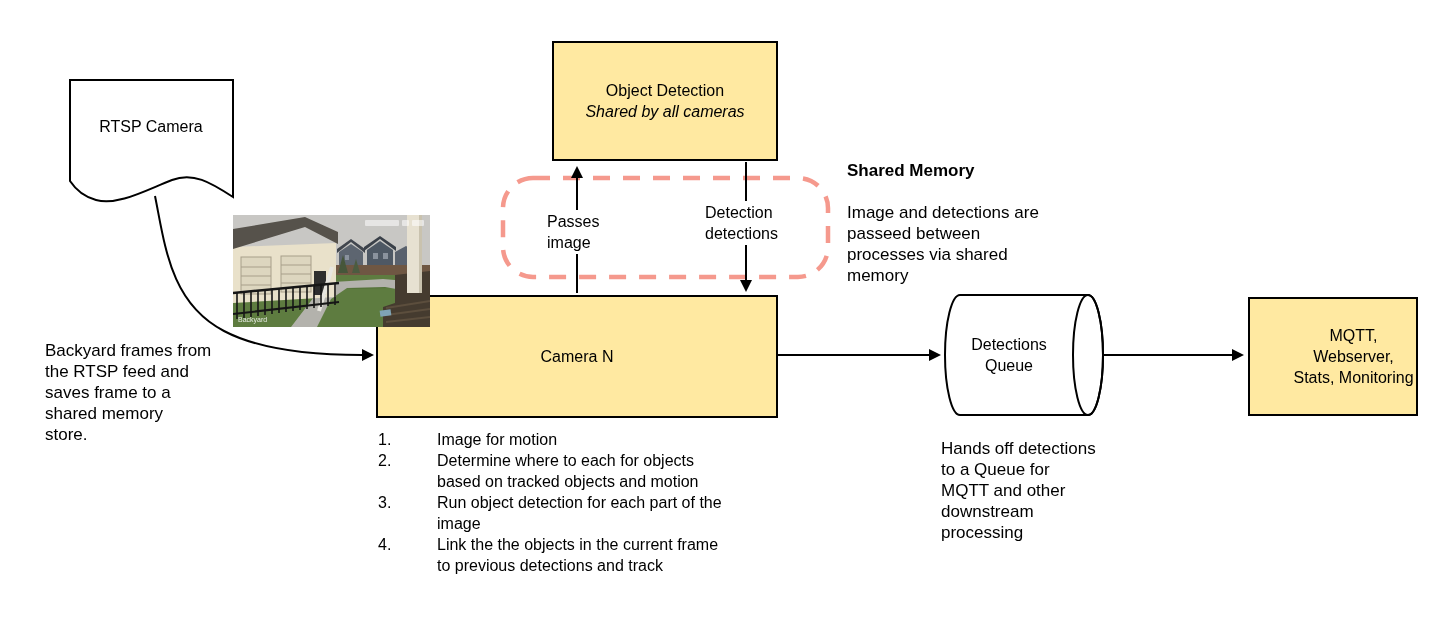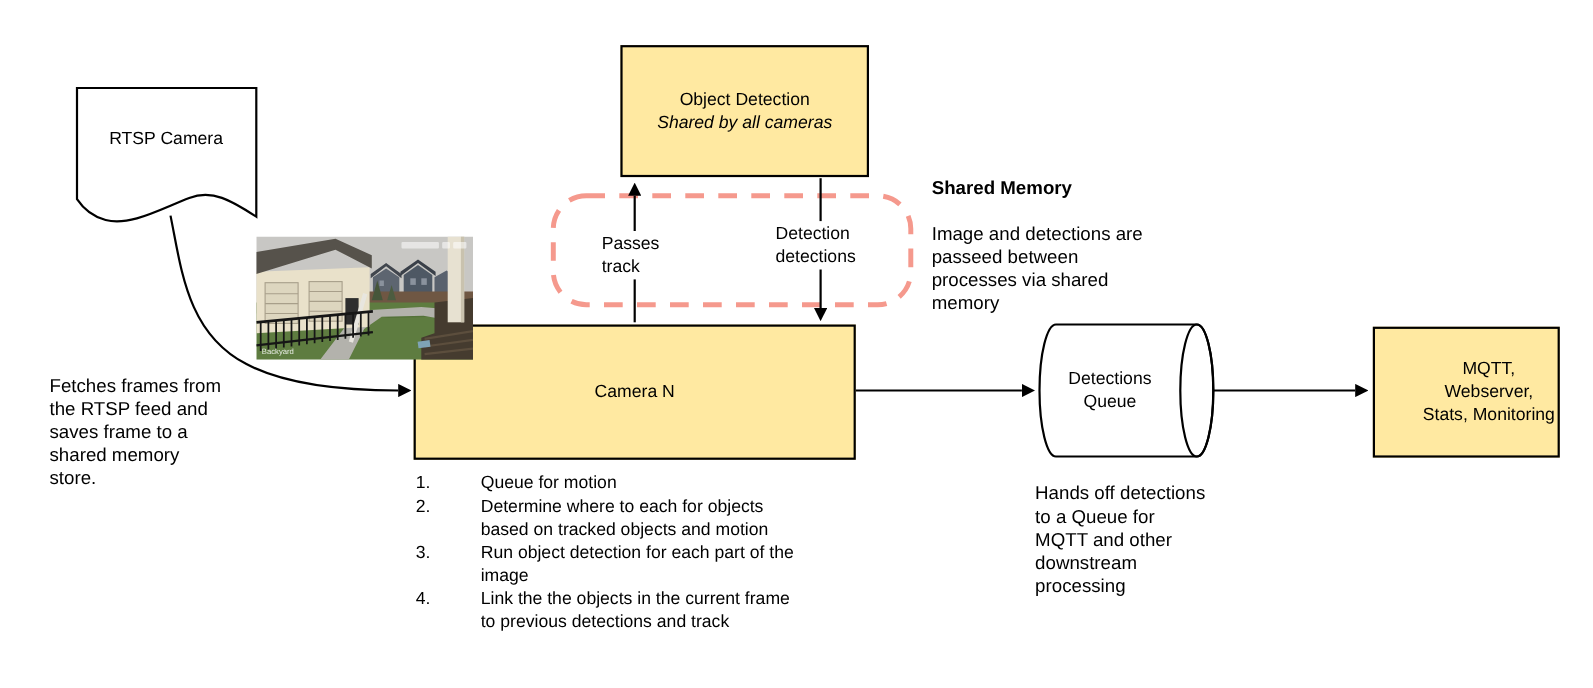--- a/index.html
+++ b/index.html
@@ -86,35 +86,35 @@
     <path d="M778,355 L929,355" fill="none" stroke="#000" stroke-width="2" marker-end="url(#ah)"></path>
 
     <path d="M960,295 L1088,295 A15,60 0 0 1 1088,415 L960,415 A15,60 0 0 1 960,295 Z" fill="#ffffff" stroke="#000" stroke-width="2"></path>
     <ellipse cx="1088" cy="355" rx="15" ry="60" fill="none" stroke="#000" stroke-width="2"></ellipse>
 
     <path d="M1103,355 L1232,355" fill="none" stroke="#000" stroke-width="2" marker-end="url(#ah)"></path>
   </svg>
 
   <div id="rtsp-label">RTSP Camera</div>
 
-  <div class="abs note" style="left:45px; top:340px; width:200px;">Fetches frames from
+  <div class="abs note" style="left:45px; top:340px; width:200px;">Backyard frames from
 the RTSP feed and
 saves frame to a
 shared memory
 store.</div>
 
-  <div class="box" style="left:552px; top:41px; width:226px; height:120px;margin-left:12px;">
+  <div class="box" style="left:552px; top:41px; width:226px; height:120px;">
     <div>
       <div>Object Detection</div>
       <div class="italic">Shared by all cameras</div>
     </div>
   </div>
 
   <div class="arrow-label" style="left:544px; top:210px; width:58px;">Passes
-track</div>
+image</div>
   <div class="arrow-label" style="left:702px; top:201px; width:84px;">Detection
 detections</div>
 
   <div class="abs note" style="left:847px; top:139px; width:200px;">
     <div class="bold">Shared Memory</div>
     <div class="step-text">Image and detections are
 passeed between
 processes via shared
 memory</div>
   </div>
@@ -180,21 +180,21 @@
         <rect x="169" y="5" width="7" height="6" rx="1"></rect>
         <rect x="179" y="5" width="12" height="6" rx="1"></rect>
       </g>
 
       <text x="5" y="107" font-size="7" fill="#ffffff" opacity="0.85" font-family="Liberation Sans, sans-serif">Backyard</text>
     </svg>
   </div>
 
   <div id="steps">
     <div>1.</div>
-    <div class="step-text">Queue for motion</div>
+    <div class="step-text">Image for motion</div>
     <div>2.</div>
     <div class="step-text">Determine where to each for objects
 based on tracked objects and motion</div>
     <div>3.</div>
     <div class="step-text">Run object detection for each part of the
 image</div>
     <div>4.</div>
     <div class="step-text">Link the the objects in the current frame
 to previous detections and track</div>
   </div>

